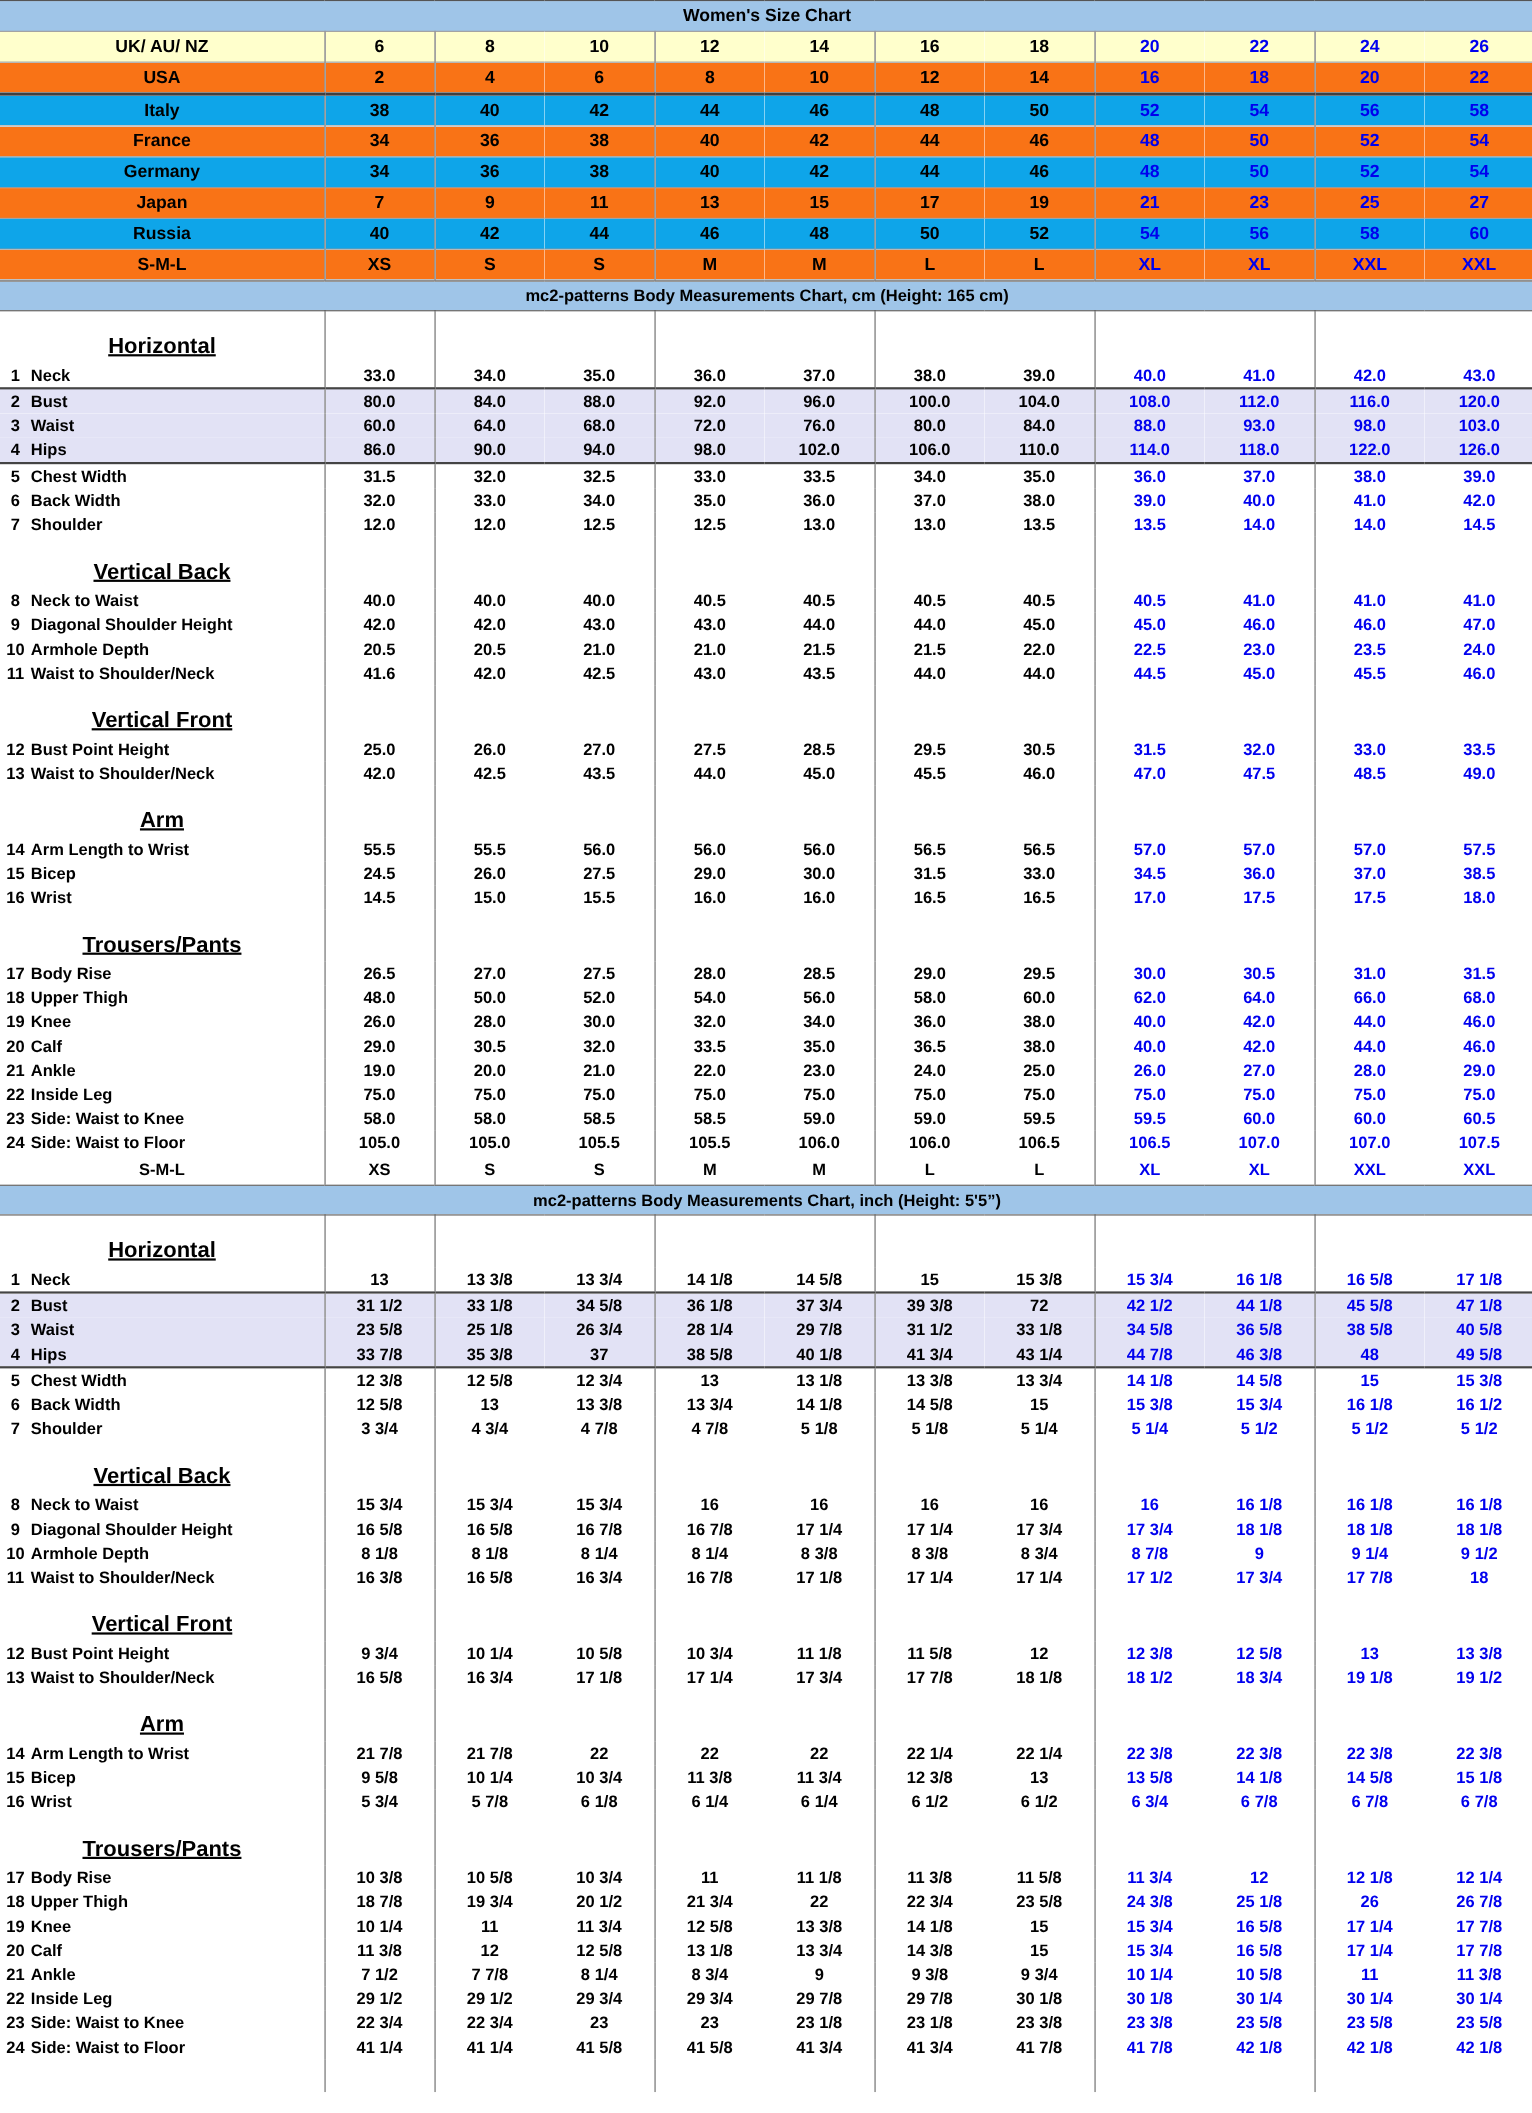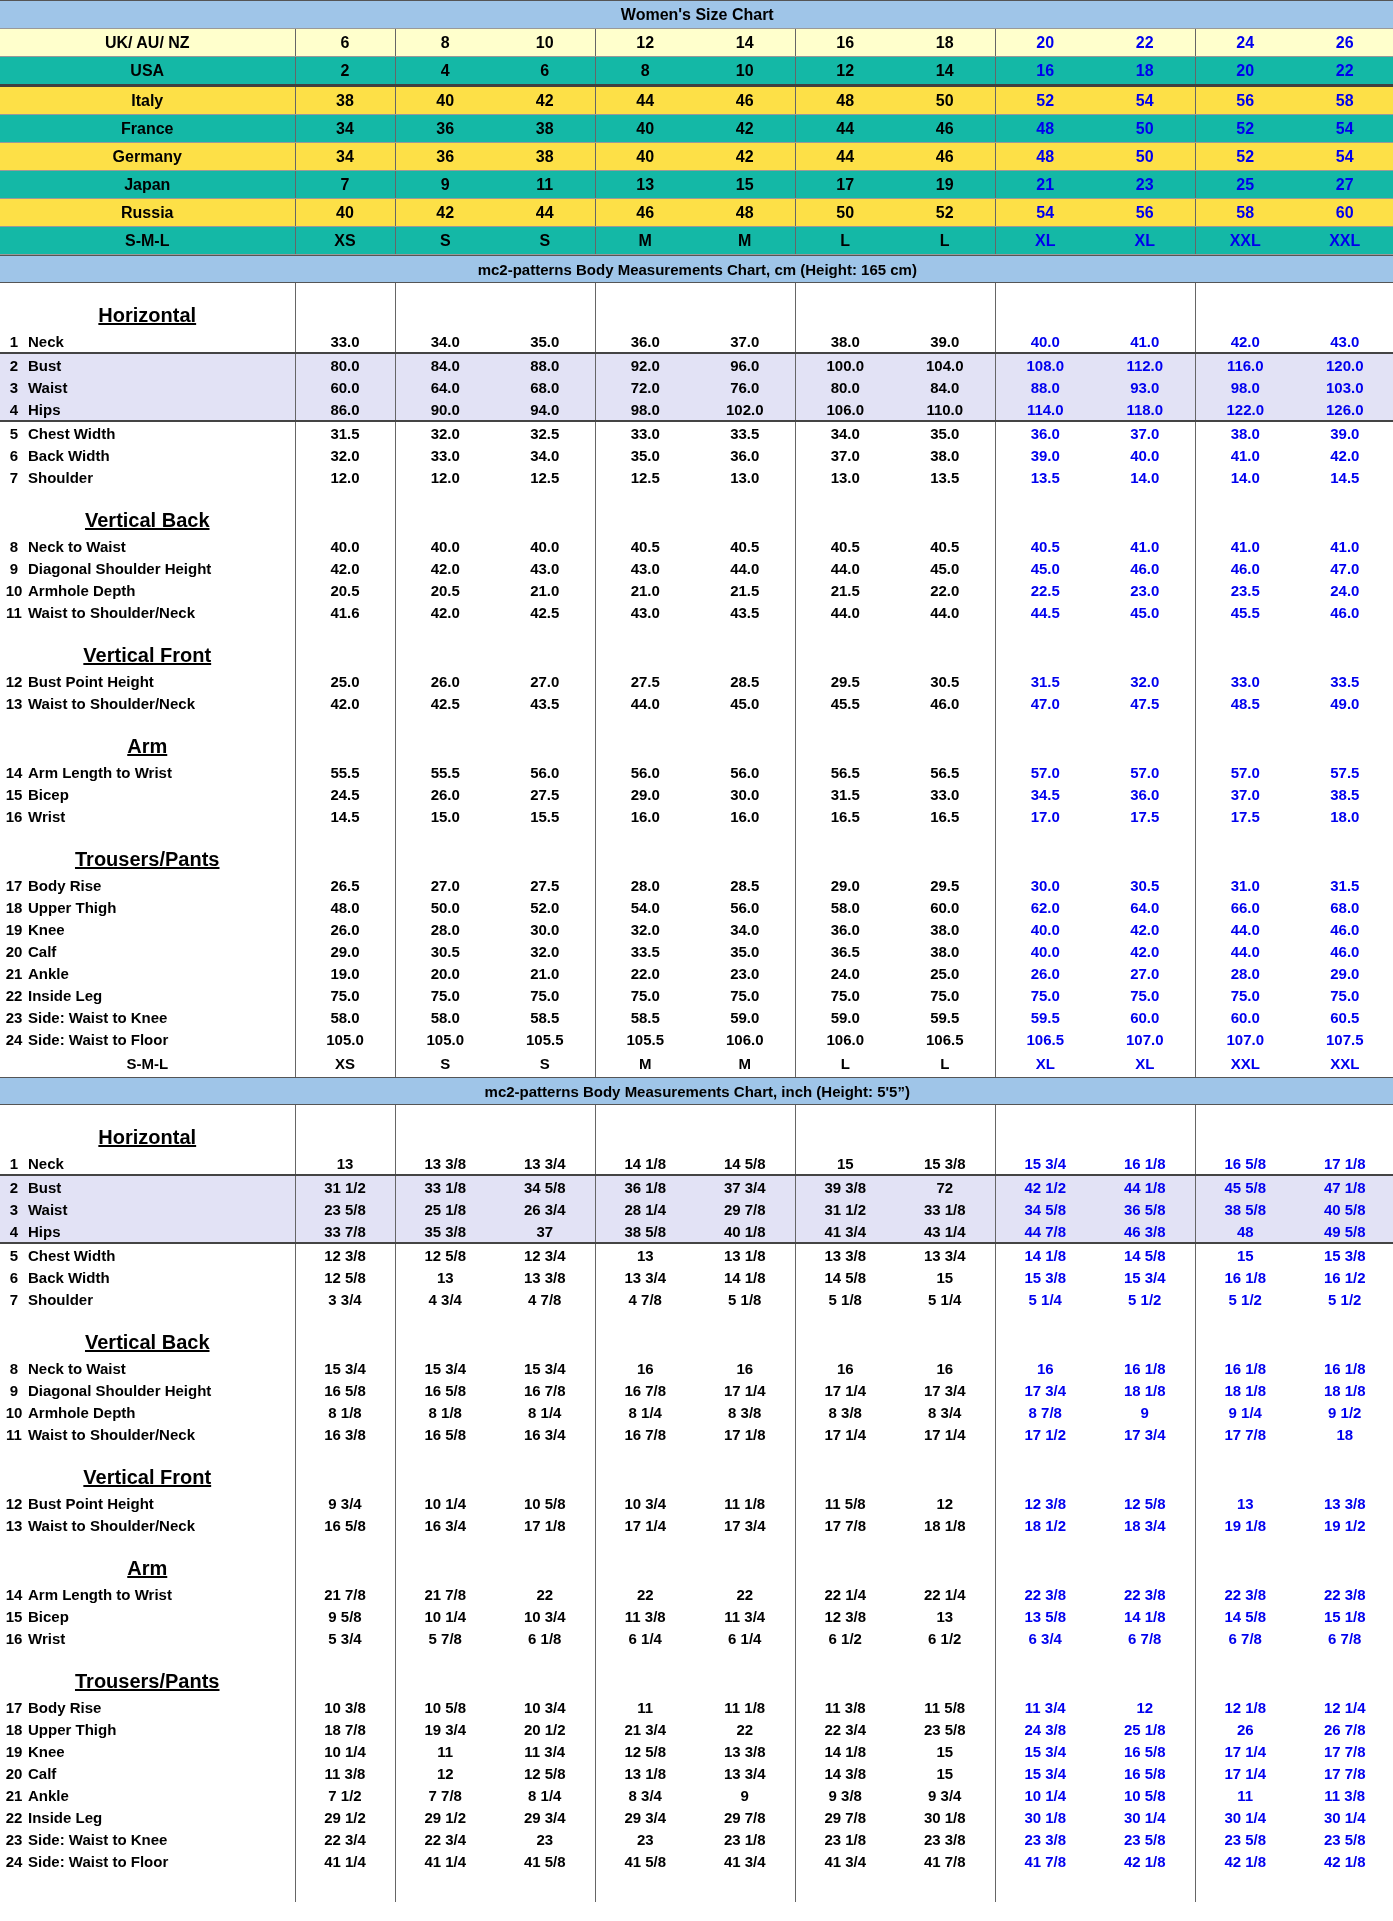--- a/index.html
+++ b/index.html
@@ -12,22 +12,22 @@
   
   td.lbl{border-right:1px solid #666;}
   td.gsep{border-right:1px solid #666;}
   td.redge{border-right:1px solid #666;}
   
   tr.band td{background:#9FC5E8;height:26px;font-size:15px;
      border-top:1px solid #555;border-bottom:1px solid #555;}
   
   table.top-table td{height:27px;font-size:16px;border-bottom:1px solid #999;}
   tr.bg-yellow td{background:#FFFFCC;margin-top:15px;}
-  tr.bg-gray td{background:#fde047;}
-  tr.bg-white td{background:#14b8a6;}
+  tr.bg-gray td{background:#0ea5e9;}
+  tr.bg-white td{background:#f97316;}
   
   tr.grp td{height:44px;vertical-align:bottom;padding-bottom:3px;}
   td.grp-lbl{text-decoration:underline;font-size:20px;}
   td.row-lbl{text-align:left;}
   span.num{display:inline-block;width:28px;text-align:center;}
   span.rlabel{margin-left:0;}
   tr.hl td{background:#E2E2F5;}
   tr.thick-b td{border-bottom:2px solid #444;}
   tr.usa-b td{border-bottom:3px solid #404040;}
   tr.smlrow td{height:27px;}

